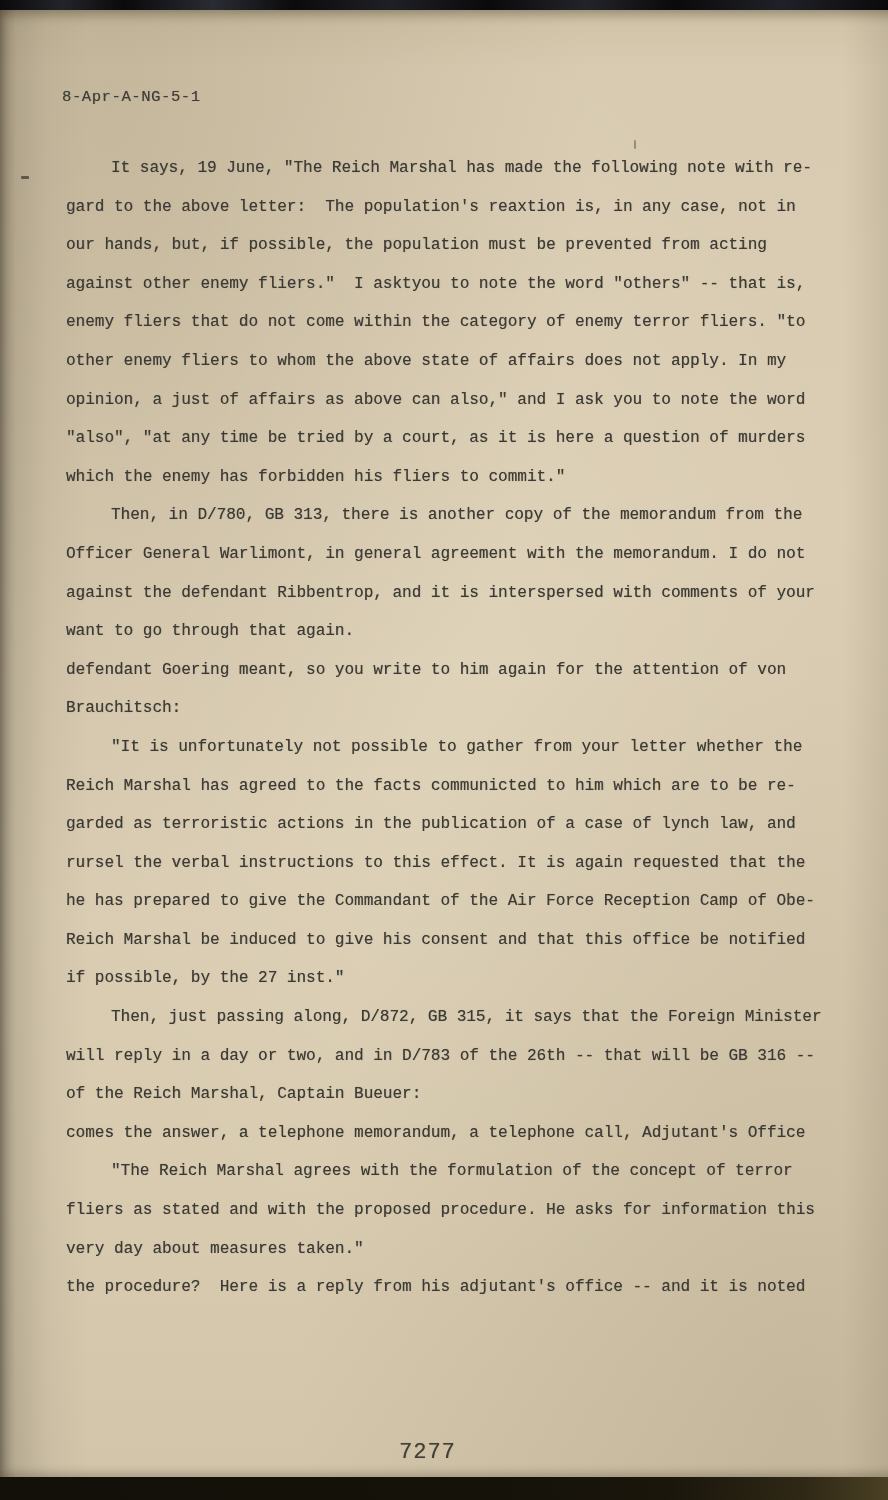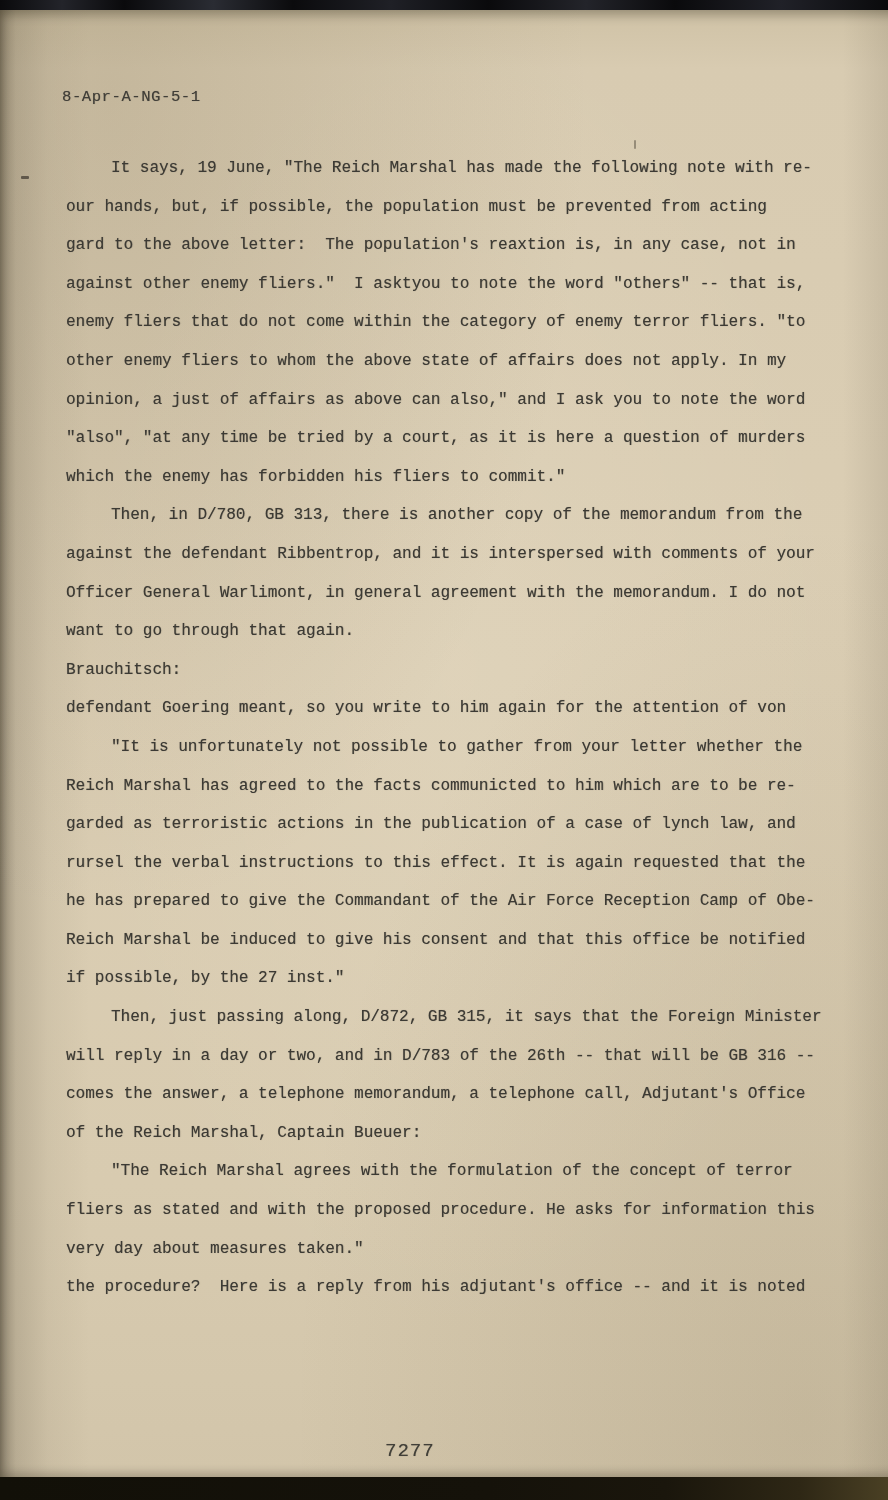--- a/index.html
+++ b/index.html
@@ -49,22 +49,22 @@
     position: absolute; left: 66px; top: 139px; width: 800px;
     font-size: 16px; line-height: 38.6px;
     color: #3c3a34;
     text-shadow: 0.3px 0.3px 0.7px rgba(58,56,50,0.55);
   }
   .para { margin: 0; }
   .line { white-space: pre; }
   .line.first { padding-left: 45px; }
 
   .page-number {
-    position: absolute; left: 385px; top: 1430px;
-    font-size: 19px; letter-spacing: 1px;
+    position: absolute; left: 399px; top: 1430px;
+    font-size: 22px; letter-spacing: 1px;
     color: #413f38;
     text-shadow: 0.3px 0.3px 0.7px rgba(58,56,50,0.55);
   }
 
   .artifact-dash {
     position: absolute; left: 21px; top: 166px; width: 8px; height: 3px;
     background: rgba(50,45,38,0.65); border-radius: 1px;
   }
   .artifact-speck {
     position: absolute; left: 634px; top: 130px; width: 2px; height: 9px;
@@ -79,53 +79,53 @@
 
   <div class="paper">
     <div class="header-code">8-Apr-A-NG-5-1</div>
 
     <div class="artifact-dash"></div>
     <div class="artifact-speck"></div>
 
     <div class="doc-body" id="paragraphs">
         <div class="para">
           <div class="line first">It says, 19 June, "The Reich Marshal has made the following note with re-</div>
+          <div class="line">gard to the above letter:  The population's reaxtion is, in any case, not in</div>
           <div class="line">our hands, but, if possible, the population must be prevented from acting</div>
-          <div class="line">gard to the above letter:  The population's reaxtion is, in any case, not in</div>
           <div class="line">against other enemy fliers."  I asktyou to note the word "others" -- that is,</div>
           <div class="line">enemy fliers that do not come within the category of enemy terror fliers. "to</div>
           <div class="line">other enemy fliers to whom the above state of affairs does not apply. In my</div>
           <div class="line">opinion, a just of affairs as above can also," and I ask you to note the word</div>
           <div class="line">"also", "at any time be tried by a court, as it is here a question of murders</div>
           <div class="line">which the enemy has forbidden his fliers to commit."</div>
         </div>
         <div class="para">
           <div class="line first">Then, in D/780, GB 313, there is another copy of the memorandum from the</div>
+          <div class="line">Officer General Warlimont, in general agreement with the memorandum. I do not</div>
           <div class="line">against the defendant Ribbentrop, and it is interspersed with comments of your</div>
-          <div class="line">Officer General Warlimont, in general agreement with the memorandum. I do not</div>
           <div class="line">want to go through that again.</div>
         </div>
         <div class="para">
+          <div class="line">defendant Goering meant, so you write to him again for the attention of von</div>
           <div class="line">Brauchitsch:</div>
-          <div class="line">defendant Goering meant, so you write to him again for the attention of von</div>
         </div>
         <div class="para">
           <div class="line first">"It is unfortunately not possible to gather from your letter whether the</div>
           <div class="line">Reich Marshal has agreed to the facts communicted to him which are to be re-</div>
           <div class="line">garded as terroristic actions in the publication of a case of lynch law, and</div>
           <div class="line">rursel the verbal instructions to this effect. It is again requested that the</div>
           <div class="line">he has prepared to give the Commandant of the Air Force Reception Camp of Obe-</div>
           <div class="line">Reich Marshal be induced to give his consent and that this office be notified</div>
           <div class="line">if possible, by the 27 inst."</div>
         </div>
         <div class="para">
           <div class="line first">Then, just passing along, D/872, GB 315, it says that the Foreign Minister</div>
           <div class="line">will reply in a day or two, and in D/783 of the 26th -- that will be GB 316 --</div>
+          <div class="line">of the Reich Marshal, Captain Bueuer:</div>
           <div class="line">comes the answer, a telephone memorandum, a telephone call, Adjutant's Office</div>
-          <div class="line">of the Reich Marshal, Captain Bueuer:</div>
         </div>
         <div class="para">
           <div class="line first">"The Reich Marshal agrees with the formulation of the concept of terror</div>
           <div class="line">fliers as stated and with the proposed procedure. He asks for information this</div>
           <div class="line">very day about measures taken."</div>
         </div>
         <div class="para">
           <div class="line">the procedure?  Here is a reply from his adjutant's office -- and it is noted</div>
         </div>
       </div>

